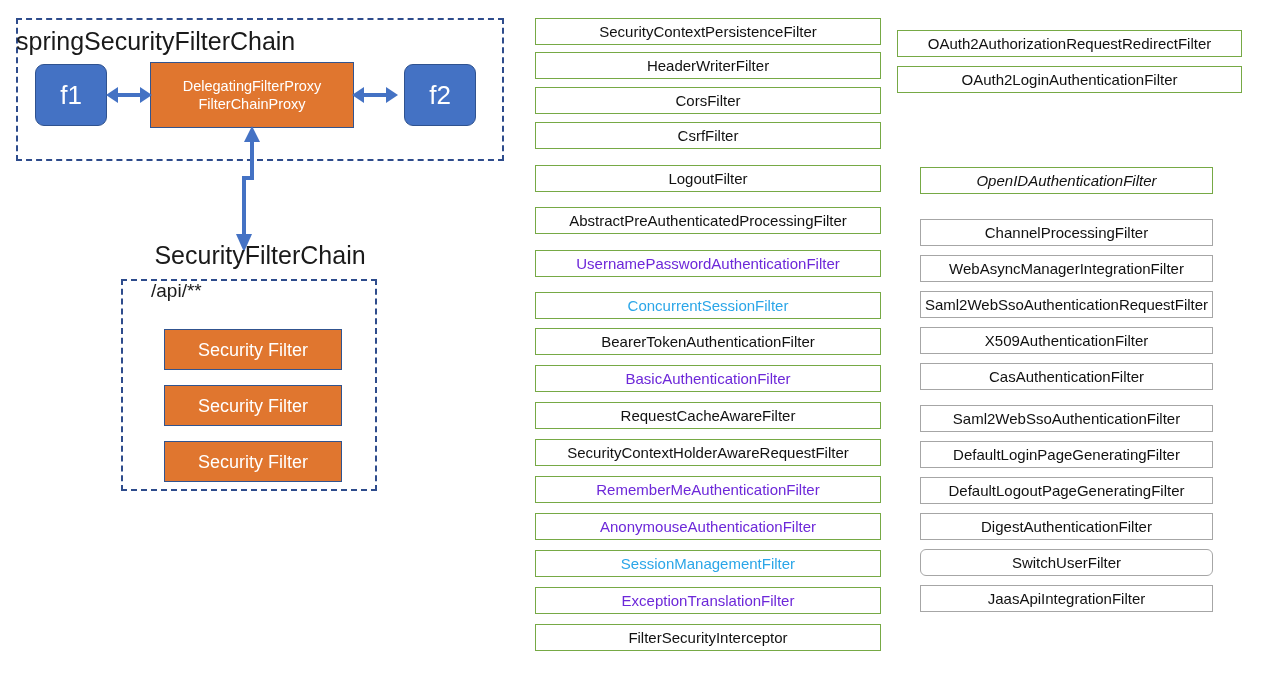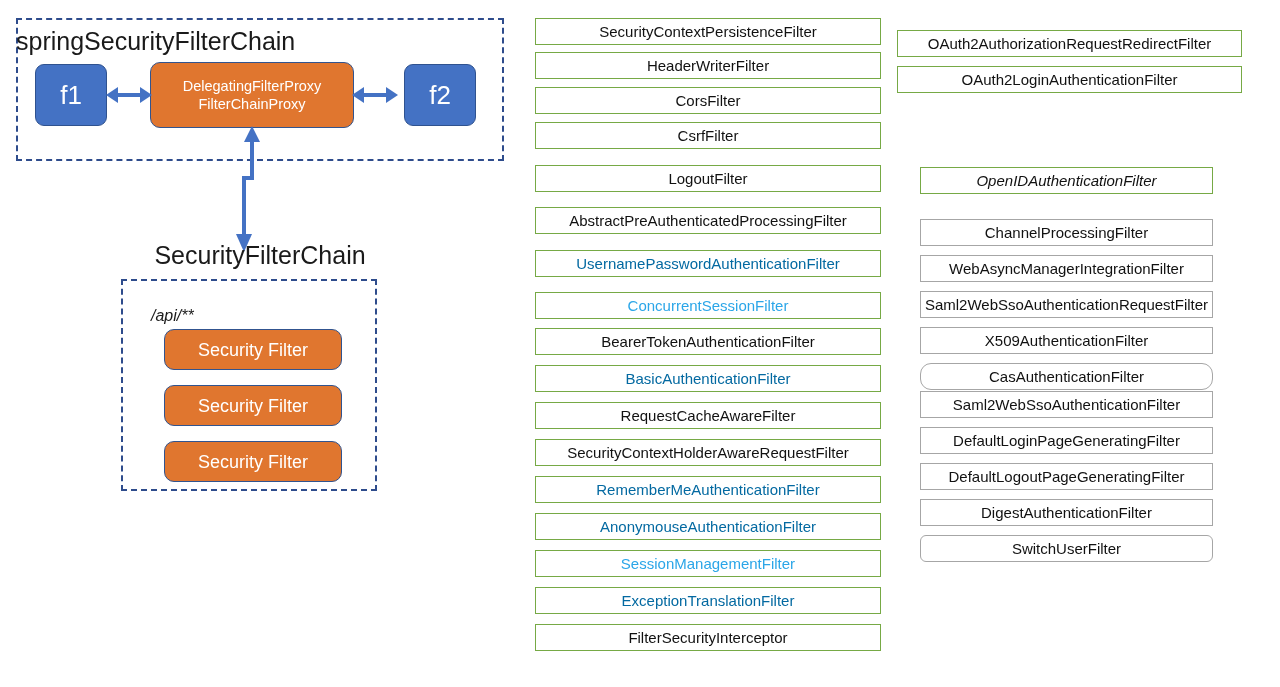--- a/index.html
+++ b/index.html
@@ -47,21 +47,21 @@
     color: #ffffff;
     display: flex;
     align-items: center;
     justify-content: center;
     font-size: 26px;
   }
 
   .node-orange {
     background: #E0762F;
     border: 1.5px solid #31548F;
-    border-radius: 10px;
+    border-radius: 0;
     color: #ffffff;
     display: flex;
     flex-direction: column;
     align-items: center;
     justify-content: center;
     font-size: 14.5px;
     line-height: 18px;
     text-align: center;
   }
 
@@ -84,25 +84,24 @@
     color: #1a1a1a;
     line-height: 30px;
     white-space: nowrap;
   }
 
   #inner-chain-box {
     left: 121px; top: 279px; width: 256px; height: 212px;
   }
 
   #api-pattern {
-    left: 151px; top: 307px;
-    font-size: 16px;
+    left: 151px; top: 280px;
+    font-size: 19px;
     color: #1a1a1a;
     white-space: nowrap;
-    font-style: italic;
   }
 
   .security-filter {
     left: 164px;
     width: 178px;
     height: 41px;
   }
   #security-filter-0 { top: 329px; }
   #security-filter-1 { top: 385px; }
   #security-filter-2 { top: 441px; }
@@ -117,21 +116,21 @@
     justify-content: center;
     background: #ffffff;
     font-size: 15px;
     white-space: nowrap;
     overflow: hidden;
   }
   .filter-box.green  { border: 1.6px solid #76A945; }
   .filter-box.gray   { border: 1.3px solid #A6A6A6; }
 
   .txt-black { color: #111111; }
-  .txt-red   { color: #0369a1; }
+  .txt-red   { color: #6d28d9; }
   .txt-blue  { color: #2BA6E8; }
 
   
   #middle-column {
     left: 535px; top: 18px; width: 346px;
   }
   
   #right-column-oauth {
     left: 897px; top: 30px; width: 345px;
   }
@@ -271,31 +270,34 @@
     </div>
     <div class="filter-box gray" style="margin-bottom: 9px;">
       <span class="txt-black">WebAsyncManagerIntegrationFilter</span>
     </div>
     <div class="filter-box gray" style="margin-bottom: 9px;">
       <span class="txt-black">Saml2WebSsoAuthenticationRequestFilter</span>
     </div>
     <div class="filter-box gray" style="margin-bottom: 9px;">
       <span class="txt-black">X509AuthenticationFilter</span>
     </div>
-    <div class="filter-box gray" style="margin-bottom: 1px; border-radius: 11px;">
+    <div class="filter-box gray" style="margin-bottom: 15px;">
       <span class="txt-black">CasAuthenticationFilter</span>
     </div>
     <div class="filter-box gray" style="margin-bottom: 9px;">
       <span class="txt-black">Saml2WebSsoAuthenticationFilter</span>
     </div>
     <div class="filter-box gray" style="margin-bottom: 9px;">
       <span class="txt-black">DefaultLoginPageGeneratingFilter</span>
     </div>
     <div class="filter-box gray" style="margin-bottom: 9px;">
       <span class="txt-black">DefaultLogoutPageGeneratingFilter</span>
     </div>
     <div class="filter-box gray" style="margin-bottom: 9px;">
       <span class="txt-black">DigestAuthenticationFilter</span>
     </div>
     <div class="filter-box gray" style="margin-bottom: 9px; border-radius: 6px;">
       <span class="txt-black">SwitchUserFilter</span>
     </div>
+    <div class="filter-box gray">
+      <span class="txt-black">JaasApiIntegrationFilter</span>
+    </div>
   </div>
 
 </body></html>

